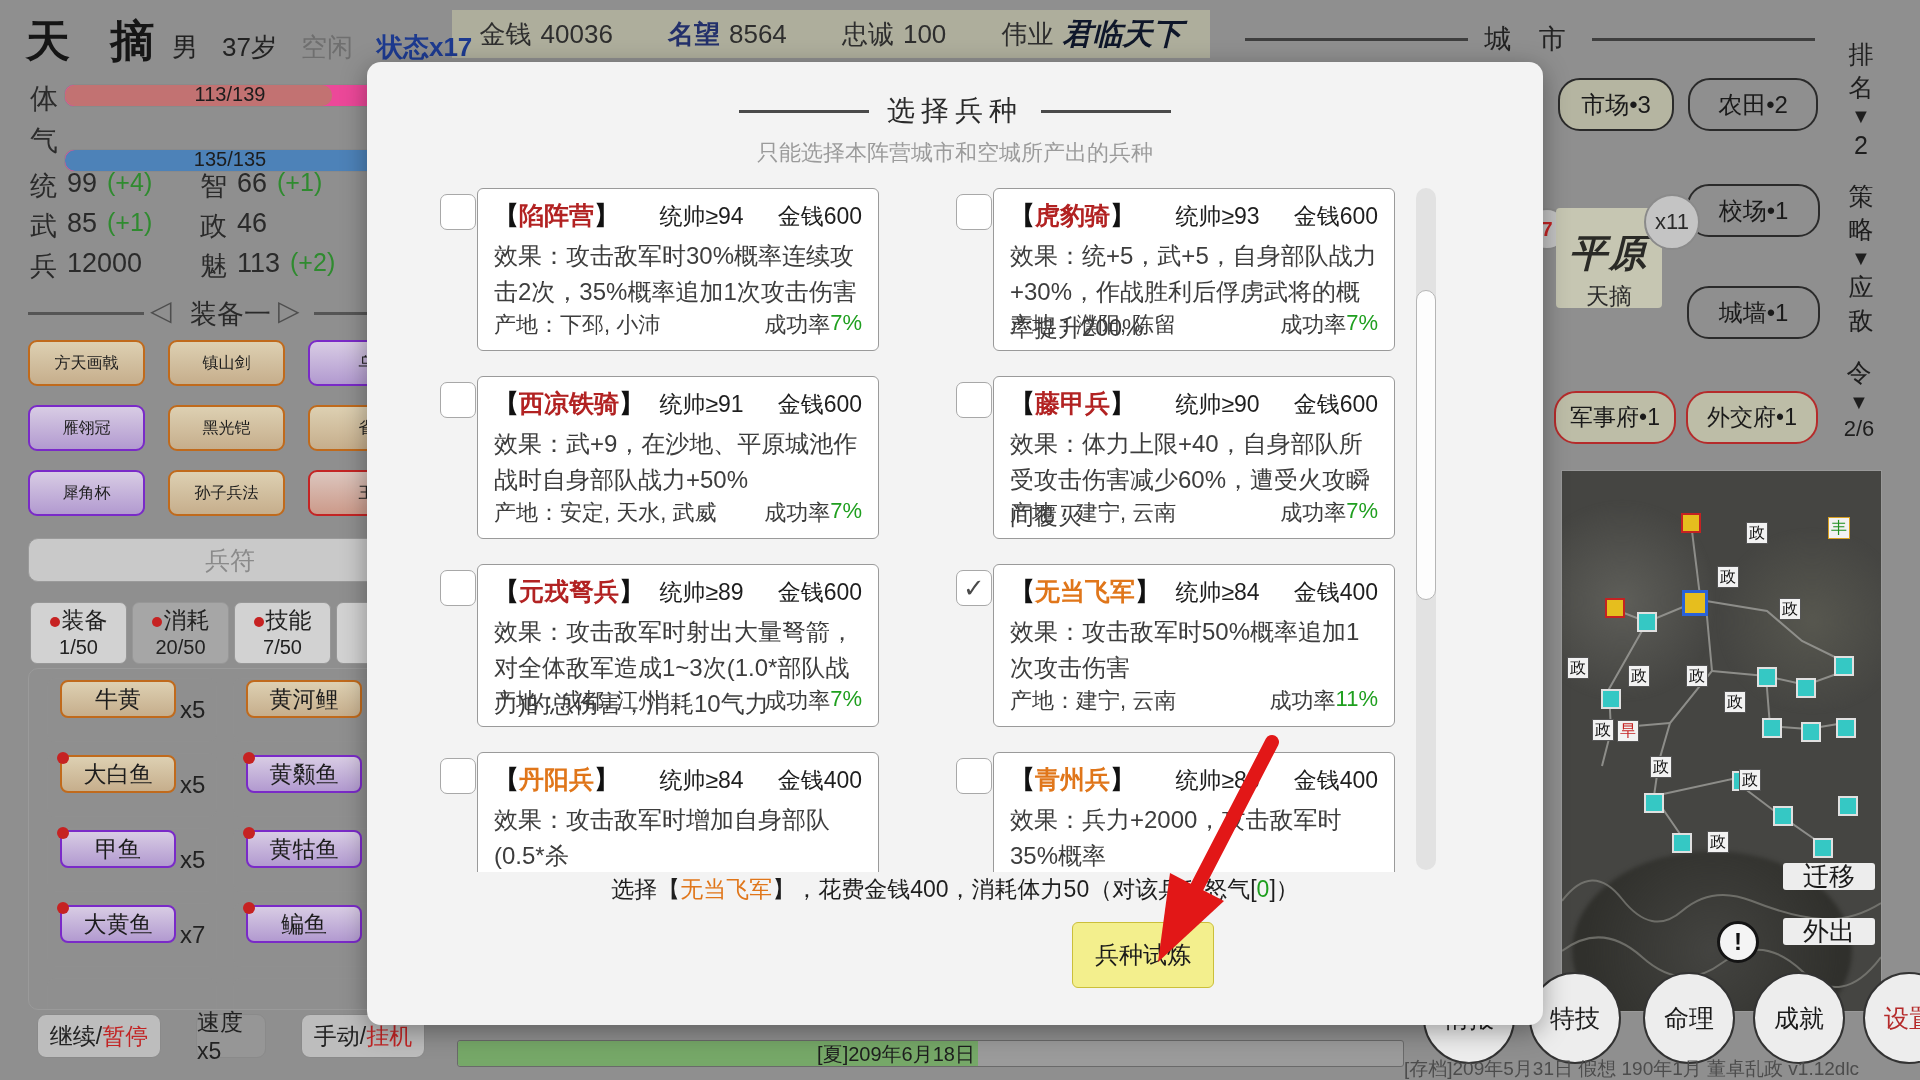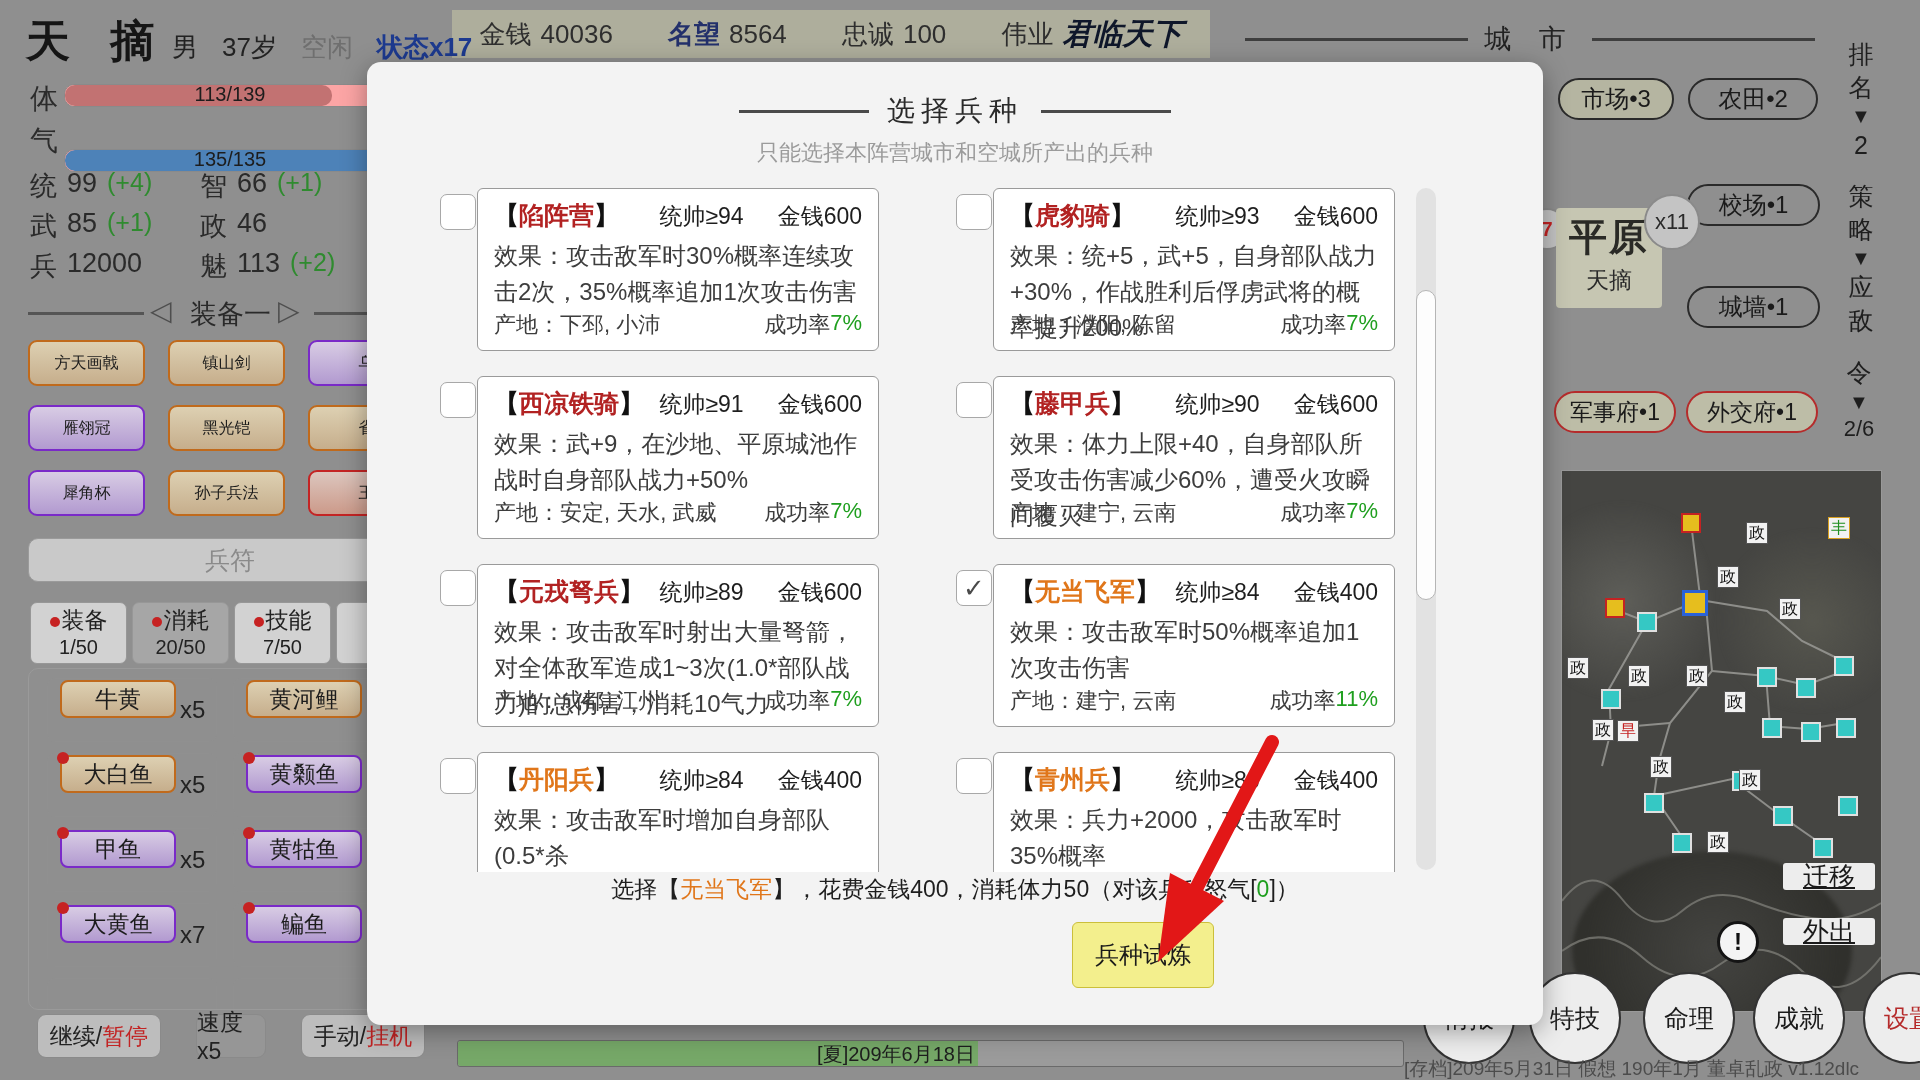--- a/index.html
+++ b/index.html
@@ -15,21 +15,21 @@
   .calli{font-family:"DejaVu Serif","Liberation Serif",serif;font-style:italic;font-weight:bold;font-size:30px;color:#0f172a;}
 
   
   #player-name{left:26px;top:12px;font-size:44px;font-weight:bold;letter-spacing:14px;color:#151515;}
   #player-meta{left:172px;top:30px;display:flex;gap:24px;font-size:26px;}
   .meta-idle{color:#6f6f6f;}
   .meta-status{color:#1d3a8f;font-weight:bold;}
 
   
   .bar-label{font-size:28px;color:#2c2c2c;}
-  .bar{height:21px;border-radius:10px;background:#fca5a5;position:relative;overflow:hidden;border:1px solid #8a8a8a;}
+  .bar{height:21px;border-radius:10px;background:#ec4899;position:relative;overflow:hidden;border:1px solid #8a8a8a;}
   .bar-fill{position:absolute;left:0;top:0;bottom:0;border-radius:10px;}
   .bar-text{position:absolute;left:0;right:0;top:-2px;text-align:center;font-size:20px;color:#1d1d1d;}
 
   .stat-cell{position:absolute;display:flex;gap:10px;font-size:27px;color:#2a2a2a;}
   .stat-bonus{color:#2f8b2f;font-size:25px;}
 
   
   .eq-line{position:absolute;height:3px;background:#555;}
   .eq-arrow{position:absolute;font-size:28px;color:#4e4e4e;}
   .eq-btn{position:absolute;width:113px;height:42px;border-radius:9px;font-size:16px;
@@ -61,44 +61,44 @@
   
   #date-bar{left:457px;top:1040px;width:945px;height:25px;background:#9b9b9b;border:1px solid #6a6a6a;border-radius:3px;position:absolute;}
   #date-fill{position:absolute;left:0;top:0;bottom:0;width:55%;background:#76a868;border-radius:3px 0 0 3px;}
   #date-text{position:absolute;left:38%;top:0;font-size:20px;color:#1e1e1e;}
 
   
   #city-header{left:1245px;top:24px;width:570px;height:30px;display:flex;align-items:center;gap:16px;}
   .ch-line{flex:1;height:3px;background:#3e3e3e;}
   #city-header span{font-size:27px;letter-spacing:10px;color:#222;}
   .vcol{position:absolute;width:34px;text-align:center;font-size:25px;color:#1e1e1e;line-height:1.3;}
-  .pill{position:absolute;height:42px;border:2px solid #2a2a2a;border-radius:22px;font-size:24px;color:#1a1a1a;
+  .pill{position:absolute;height:53px;border:2px solid #2a2a2a;border-radius:22px;font-size:24px;color:#1a1a1a;
         display:flex;align-items:center;justify-content:center;box-sizing:border-box;}
   .pill-olive{background:#b5b5a1;}
   .pill-red{border-color:#b52b2b;background:#bdbda7;font-size:23px;}
   #city-card{left:1556px;top:208px;width:106px;height:100px;background:#c6c6b2;border-radius:4px;text-align:center;}
-  #city-card .cname{font-family:"DejaVu Serif","Liberation Serif",serif;font-weight:bold;
-                    font-size:38px;color:#2a2a26;margin-top:4px;letter-spacing:2px;}
+  #city-card .cname{font-family:"DejaVu Serif","Liberation Serif",serif;font-style:italic;font-weight:bold;
+                    font-size:38px;color:#2a2a26;margin-top:20px;letter-spacing:2px;}
   #city-card .cowner{font-size:23px;color:#2a2a2a;margin-top:2px;}
   .badge-circle{position:absolute;border-radius:50%;background:#c4c4c4;border:2px solid #8a8a8a;
                 display:flex;align-items:center;justify-content:center;}
 
   
   #map{left:1561px;top:470px;width:319px;height:540px;background:#454542;border:1px solid #999;overflow:hidden;}
   .wash{position:absolute;border-radius:50%;filter:blur(2px);}
   .msq{position:absolute;width:20px;height:20px;box-sizing:border-box;}
   .msq-teal{background:#35c8c4;border:2px solid #e0e0e0;}
   .msq-yellow{background:#e6be1e;border:2px solid #c42222;}
   .msq-sel{width:26px;height:26px;background:#e6be1e;border:3px solid #2a62d8;}
   .mlabel{position:absolute;background:#f2f2f2;border:1px solid #555;font-size:16px;line-height:20px;
           padding:0 2px;color:#141414;}
   .mlabel.dry{color:#c42222;}
   .mlabel.rich{color:#1f8f1f;border-color:#d8a020;}
   .map-btn{position:absolute;width:92px;height:27px;background:#ededed;font-size:26px;color:#1a1a1a;
-           display:flex;align-items:center;justify-content:center;border-radius:3px;text-decoration:underline;}
+           display:flex;align-items:center;justify-content:center;border-radius:3px;}
   #map-alert{left:155px;top:450px;width:36px;height:36px;border-radius:50%;background:#f4f4f4;
              border:3px solid #141414;font-size:24px;font-weight:bold;color:#111;}
 
   .round-btn{position:absolute;top:972px;width:88px;height:88px;border-radius:50%;background:#ededed;
              border:2.5px solid #333;font-size:25px;color:#1a1a1a;display:flex;align-items:center;justify-content:center;}
   #save-text{left:1404px;top:1056px;font-size:19px;color:#4c4c4c;}
 
   
   #modal{left:367px;top:62px;width:1176px;height:963px;background:#f3f3f3;border-radius:14px;
          box-shadow:0 6px 26px rgba(0,0,0,0.35);z-index:10;}

